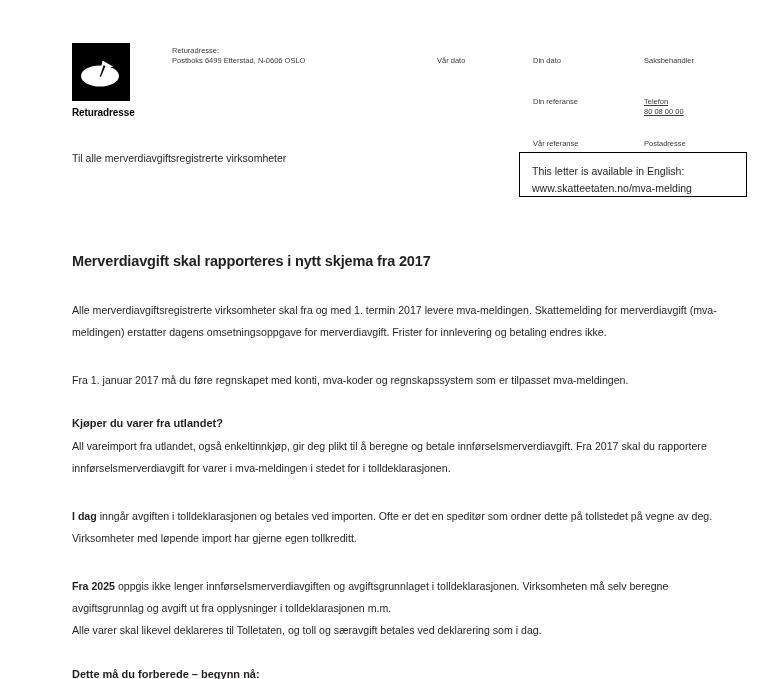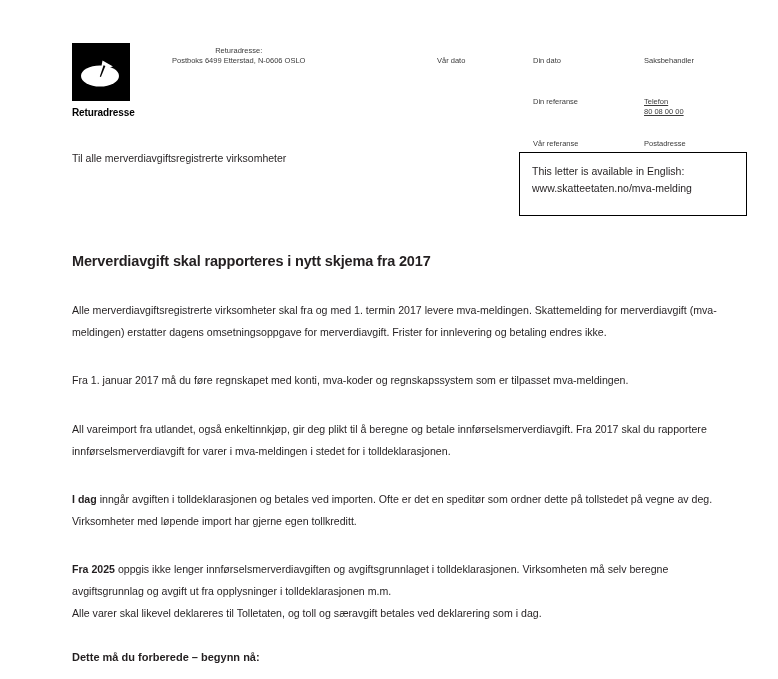--- a/index.html
+++ b/index.html
@@ -62,21 +62,20 @@
   }
 
   .return-address {
     position: absolute;
     left: 172px;
     top: 46px;
     font-size: 7.5px;
     line-height: 9.6px;
     color: #3b3b3b;
     white-space: nowrap;
-    text-align: center;
   }
 
   .hdr-label {
     position: absolute;
     font-size: 7.5px;
     line-height: 9.6px;
     color: #3b3b3b;
     white-space: nowrap;
     margin-top: 9px;
   }
@@ -106,21 +105,21 @@
     color: #231f20;
     white-space: nowrap;
   }
 
   
   .english-box {
     position: absolute;
     left: 519px;
     top: 152px;
     width: 228px;
-    height: 64px;
+    height: 45px;
     border: 1px solid #000000;
     box-sizing: border-box;
     background: #ffffff;
   }
   .english-box .inner {
     padding: 10px 0 0 12px;
   }
   .english-box .line {
     font-size: 10.5px;
     line-height: 17px;
@@ -226,20 +225,21 @@
     <div class="spacer-title"></div>
 
     <p class="para">Alle merverdiavgiftsregistrerte virksomheter skal fra og med 1. termin 2017 levere mva-meldingen. Skattemelding for merverdiavgift (mva-meldingen) erstatter dagens omsetningsoppgave for merverdiavgift. Frister for innlevering og betaling endres ikke.</p>
 
     <div class="spacer-para"></div>
 
     <p class="para">Fra 1. januar 2017 må du føre regnskapet med konti, mva-koder og regnskapssystem som er tilpasset mva-meldingen.</p>
 
     <div class="spacer-head"></div>
 
+    <h2 class="sub-title">Kjøper du varer fra utlandet?</h2>
 
     <div class="spacer-tight"></div>
 
     <p class="para">All vareimport fra utlandet, også enkeltinnkjøp, gir deg plikt til å beregne og betale innførselsmerverdiavgift. Fra 2017 skal du rapportere innførselsmerverdiavgift for varer i mva-meldingen i stedet for i tolldeklarasjonen.</p>
 
     <div class="spacer-para"></div>
 
     <p class="para">
       <b class="lead">I dag</b><span> inngår avgiften i tolldeklarasjonen og betales ved importen. Ofte er det en speditør som ordner dette på tollstedet på vegne av deg. Virksomheter med løpende import har gjerne egen tollkreditt.</span>
     </p>

